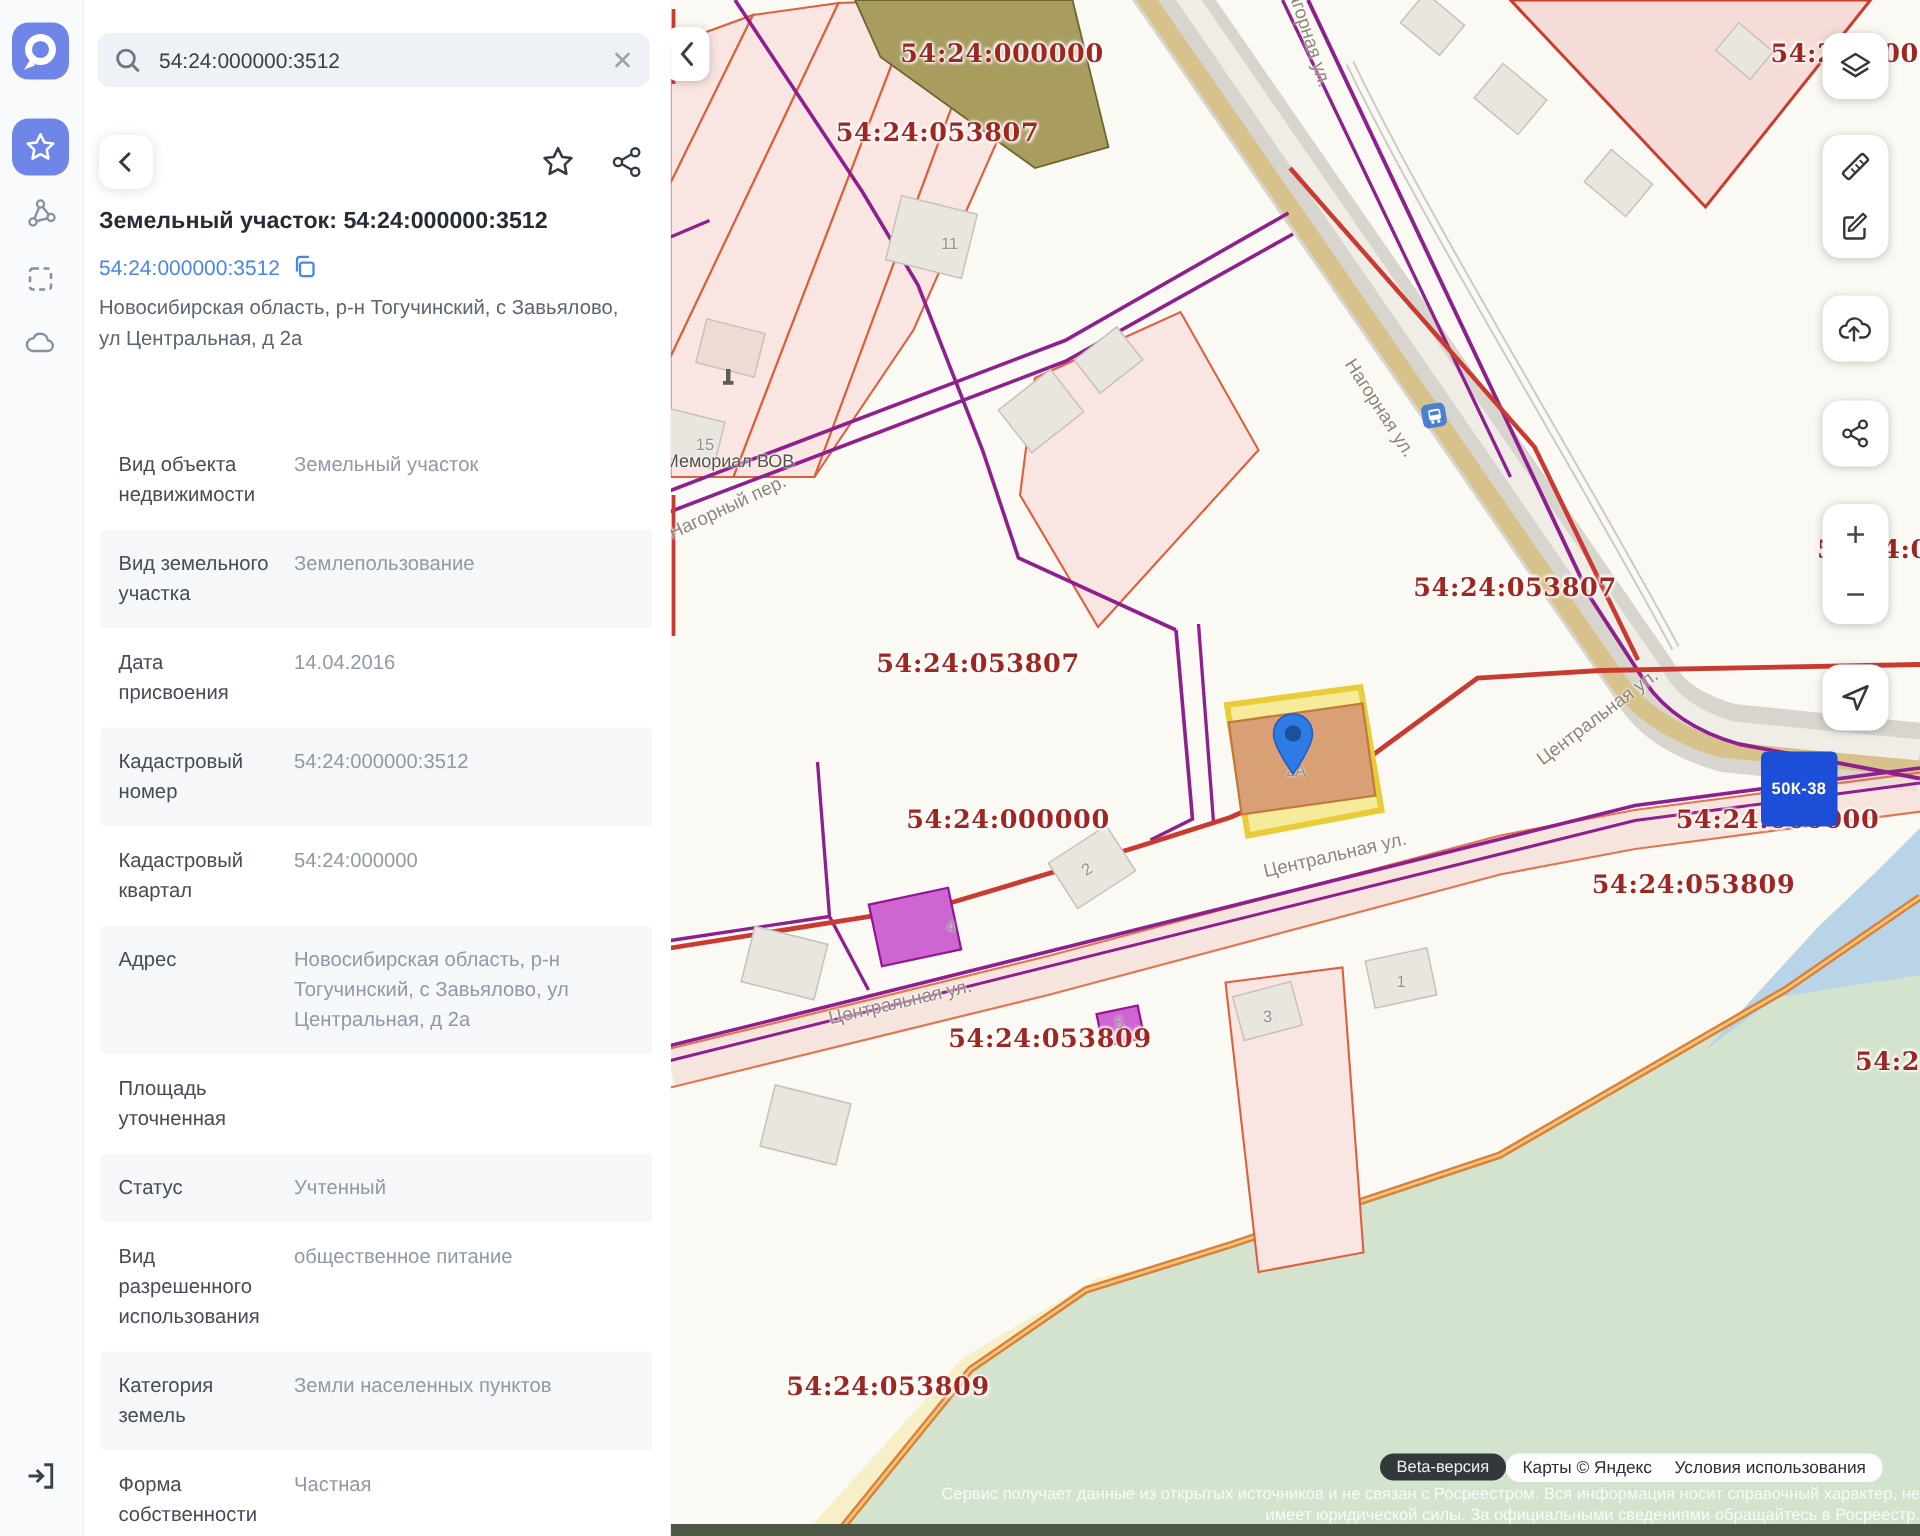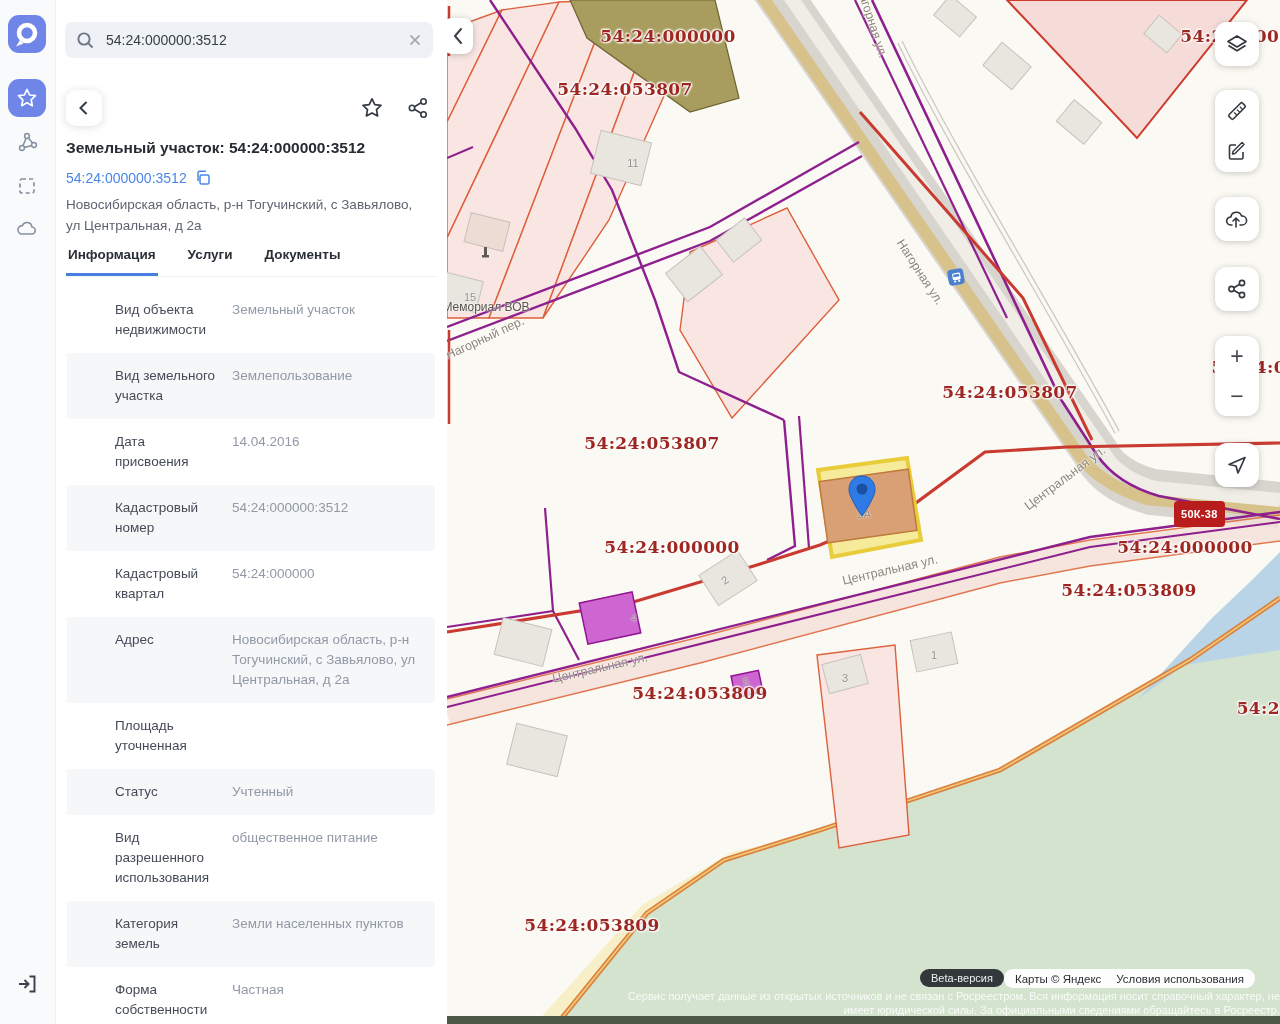--- a/index.html
+++ b/index.html
@@ -23,39 +23,39 @@
   .obj-title{position:absolute;top:139px;left:11px;right:10px;font-size:15.5px;font-weight:bold;color:#272c34;}
   .link-row{position:absolute;top:169px;left:11px;display:flex;align-items:center;gap:7px;}
   .cad-link{color:#4a86e8;font-size:14px;text-decoration:none;cursor:pointer;}
   .obj-address{position:absolute;top:194px;left:11px;width:362px;font-size:13.5px;line-height:21px;color:#5d6570;}
   .tabs{position:absolute;top:245px;left:11px;right:10px;display:flex;gap:28px;border-bottom:1px solid #f0f2f5;}
   .tab{font-size:13.5px;font-weight:bold;color:#2b3038;padding:2px 2px 11px 2px;cursor:pointer;border-bottom:3px solid transparent;}
   .tab.active{border-bottom:3px solid #4a7de0;}
   .info-table{position:absolute;top:287px;left:0;right:0;}
   .info-row{display:flex;margin:0 12px;padding:13px 12px;border-radius:3px;font-size:13.5px;line-height:20px;}
   .info-row:nth-child(even){background:#f6f7f9;}
-  .info-label{flex:0 0 105px;margin-right:12px;color:#454b57;margin-left:36px;}
+  .info-label{flex:0 0 105px;margin-right:12px;color:#454b57;}
   .info-value{flex:1;color:#9199a6;}
 
   
   .map{position:absolute;left:447px;top:0;width:833px;height:1024px;overflow:hidden;background:#fbf9f3;}
   .map svg.base{position:absolute;left:0;top:0;z-index:0;}
   .cad-label{position:absolute;font-family:"DejaVu Serif",serif;font-weight:bold;font-size:17px;letter-spacing:.4px;color:#9e2722;white-space:nowrap;transform:translate(-50%,-50%);z-index:2;
     text-shadow:0 0 2px #fff,0 0 2px #fff,0 0 3px #fff,1px 1px 2px #fff,-1px -1px 2px #fff;}
   .street-label{position:absolute;font-size:12.5px;color:#8d8679;white-space:nowrap;transform:translate(-50%,-50%);z-index:2;text-shadow:0 0 2px #fff,0 0 2px #fff;}
   .house-num{position:absolute;font-size:11px;color:#97928a;transform:translate(-50%,-50%);z-index:2;text-shadow:0 0 2px #fff;}
   .poi-label{position:absolute;font-size:12px;color:#55524b;transform:translate(-50%,-50%);white-space:nowrap;z-index:2;text-shadow:0 0 2px #fff,0 0 2px #fff;}
   .poi-icon{position:absolute;z-index:2;}
   .bus{position:absolute;left:501px;top:269px;width:16px;height:16px;background:#4a80cf;border-radius:4px;transform:rotate(-10deg);z-index:2;display:flex;align-items:center;justify-content:center;}
   .pin{position:absolute;left:400px;top:474px;z-index:3;}
   .collapse-btn{position:absolute;left:-4px;top:18px;width:30px;height:36px;background:#fff;border-radius:9px;box-shadow:0 1px 6px rgba(60,60,60,.3);display:flex;align-items:center;justify-content:center;z-index:5;cursor:pointer;}
   .ctrl{position:absolute;left:768px;width:44px;background:#fff;border-radius:12px;box-shadow:0 1px 6px rgba(60,60,60,.28);z-index:5;display:flex;flex-direction:column;align-items:center;justify-content:center;}
   .ctrl .cbtn{width:44px;height:40px;display:flex;align-items:center;justify-content:center;cursor:pointer;}
   .zoom-txt{font-size:23px;color:#43484e;line-height:1;font-weight:400;}
-  .road-badge{position:absolute;left:727px;top:501px;background:#b91c1c;color:#fff;font-size:11px;font-weight:bold;padding:7px 7px;border-radius:4px;z-index:2;letter-spacing:.3px;}
+  .road-badge{position:absolute;left:727px;top:501px;background:#1d4ed8;color:#fff;font-size:11px;font-weight:bold;padding:19px 7px;border-radius:4px;z-index:2;letter-spacing:.3px;}
   .beta-pill{position:absolute;left:473px;top:969px;background:#33383a;color:#edf0f0;font-size:11px;padding:3px 11px;border-radius:10px;z-index:4;}
   .attr-box{position:absolute;left:557px;top:969px;background:rgba(255,255,255,.93);color:#2b2f33;font-size:11.5px;padding:3.5px 11px;border-radius:9px;display:flex;gap:15px;z-index:4;white-space:nowrap;}
   .attr-box .terms{cursor:pointer;}
   .disclaimer{position:absolute;left:0;right:0;top:990px;text-align:right;color:rgba(255,255,255,.85);font-size:11px;line-height:13.5px;z-index:3;}
   .dark-strip{position:absolute;left:0;bottom:0;width:100%;height:8px;background:#4c5745;z-index:2;}
 </style>
 </head>
 <body>
 
 <div class="app">
@@ -138,25 +138,20 @@
     <div class="link-row">
       <a class="cad-link">54:24:000000:3512</a>
       <svg width="17" height="17">
         <rect x="6" y="6" width="9" height="9" rx="1.6" stroke="#4a86e8" stroke-width="1.5" fill="none"></rect>
         <path d="M4,12 V4 a1.8,1.8 0 0 1 1.8,-1.8 H12" stroke="#4a86e8" stroke-width="1.5" fill="none"></path>
       </svg>
     </div>
 
     <div class="obj-address">Новосибирская область, р-н Тогучинский, с Завьялово, ул Центральная, д 2а</div>
 
-    <div class="tabs">
-      <div class="tab active">Информация</div>
-        <div class="tab">Услуги</div>
-        <div class="tab">Документы</div>
-    </div>
 
     <div class="info-table" id="info-table">
       <div class="info-row">
           <div class="info-label">Вид объекта недвижимости</div>
           <div class="info-value">Земельный участок</div>
         </div>
         <div class="info-row">
           <div class="info-label">Вид земельного участка</div>
           <div class="info-value">Землепользование</div>
         </div>

